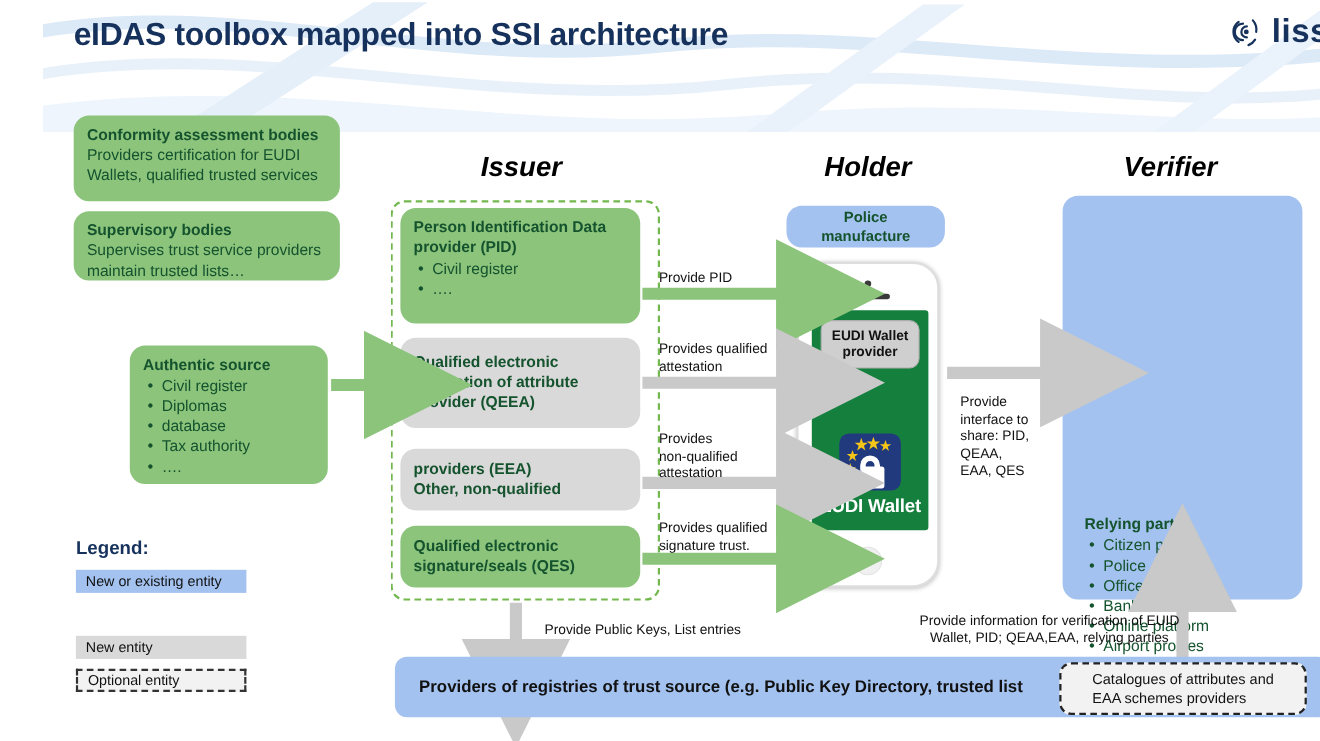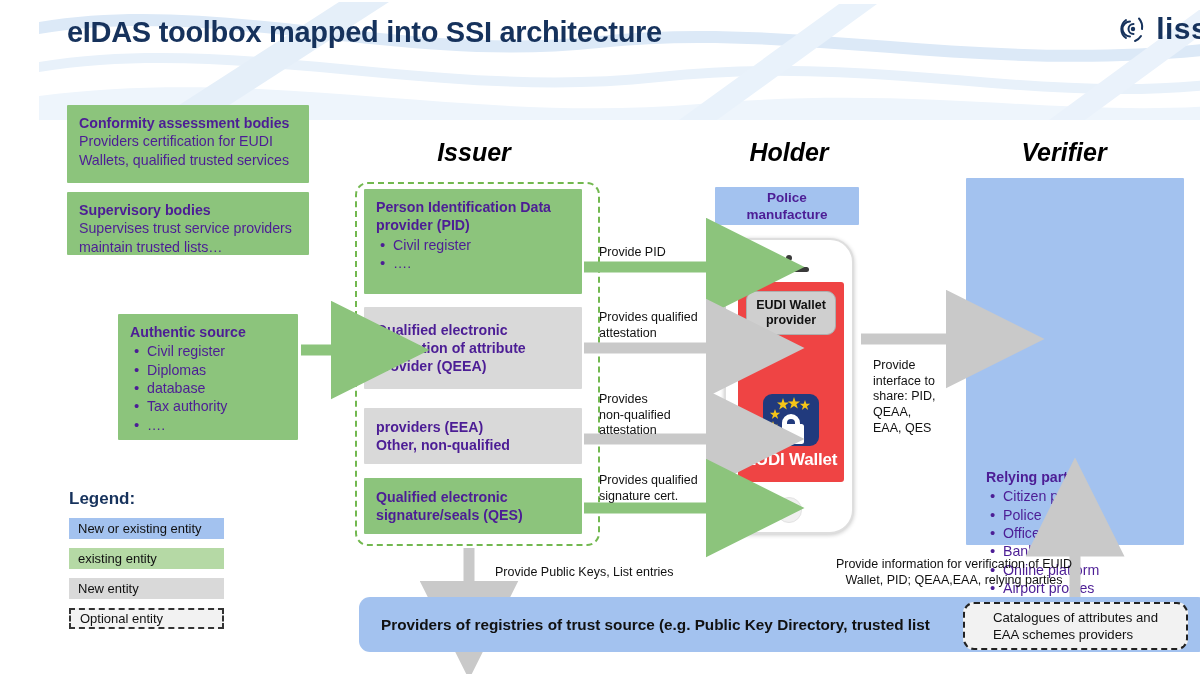--- a/index.html
+++ b/index.html
@@ -42,25 +42,25 @@
   .col-head {
     position: absolute;
     font-size: 25px; font-weight: bold; color: #000;
     text-align: center;
     white-space: nowrap;
     font-style: italic;
   }
   
   .box {
     position: absolute;
-    border-radius: 1px;
+    border-radius: 14px;
     padding: 9px 12px;
     font-size: 14.2px;
     line-height: 1.29;
-    color: #4c1d95;
+    color: #14532d;
   }
   .box.green  { background: #8cc47c; }
   .box.gray   { background: #d9d9d9; }
   .box.blue   { background: #a3c2ef; }
   .box-title { font-weight: bold; display: block; }
   .box ul { list-style: none; margin: 1px 0 0 4px; }
   .box li { position: relative; padding-left: 13px; }
   .box li::before {
     content: "\2022";
     position: absolute; left: 0; top: -1px;
@@ -114,21 +114,21 @@
   }
   .phone-sensor {
     position: absolute; left: 50%; top: 28px;
     margin-left: -33px;
     width: 4px; height: 4px; border-radius: 50%;
     background: #5a5a5a;
   }
   .phone-screen {
     position: absolute; left: 12px; top: 42px;
     width: 106px; height: 200px;
-    background: #ef4444;
+    background: #15803d;
     border-radius: 3px;
   }
   .phone-home {
     position: absolute; left: 50%; bottom: 9px;
     transform: translateX(-50%);
     width: 26px; height: 26px;
     border-radius: 50%;
     background: #f0f0f0;
     border: 1px solid #e2e2e2;
   }
@@ -362,21 +362,21 @@
   </div>
 
   <div class="alabel" style="left:560px; top:392px;">
     <span>Provides</span><br>
     <span>non-qualified</span><br>
     <span>attestation</span>
   </div>
 
   <div class="alabel" style="left:560px; top:473px;">
     <span>Provides qualified</span><br>
-    <span>signature cert.</span>
+    <span>signature trust.</span>
   </div>
 
   <div class="alabel" style="left:834px; top:358px;">
     <span>Provide</span><br>
     <span>interface to</span><br>
     <span>share: PID,</span><br>
     <span>QEAA,</span><br>
     <span>EAA, QES</span>
   </div>
 
@@ -391,17 +391,16 @@
 
   <div class="catalogue-box" style="left:924px; top:602px; width:225px; height:48px;">
     <div>
       <span>Catalogues of attributes and</span><br>
       <span>EAA schemes providers</span>
     </div>
   </div>
 
   <div class="legend-title">Legend:</div>
   <div class="legend-item blue" style="top:518px;">New or existing entity</div>
-  <div class="legend-item green" style="top:548px;">existing entity</div>
   <div class="legend-item gray" style="top:578px;">New entity</div>
   <div class="legend-item dashed" style="top:608px;">Optional entity</div>
 
 </div>
 
 </body></html>

